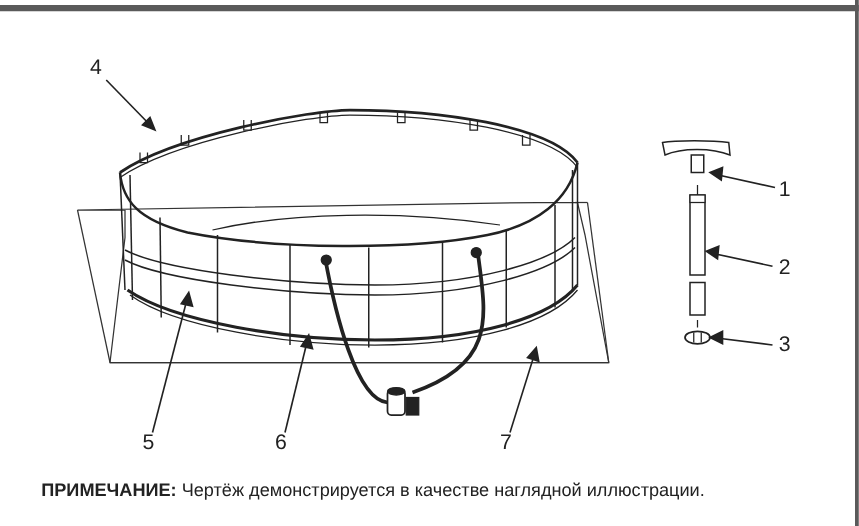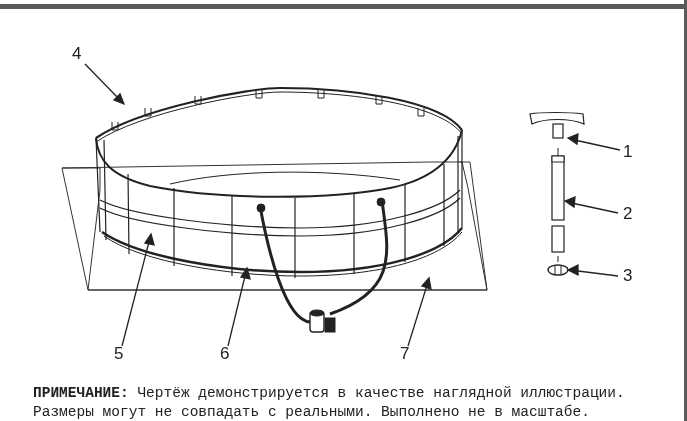--- a/index.html
+++ b/index.html
@@ -44,21 +44,20 @@
       line-height: 1;
     }
     .note {
       position: absolute;
       left: 33px;
       top: 384px;
       width: 640px;
       font-size: 14.5px;
       line-height: 19px;
       color: #222;
-      font-family: Liberation Mono, monospace;
     }
     .note b {
       font-weight: bold;
     }
   </style>
 </head>
 <body>
 
 <div class="top-bar"></div>
 <div class="right-border"></div>
@@ -152,14 +151,13 @@
 <div class="callout" style="left:623px;top:143px;">1</div>
 <div class="callout" style="left:623px;top:205px;">2</div>
 <div class="callout" style="left:623px;top:267px;">3</div>
 <div class="callout" style="left:72px;top:45px;">4</div>
 <div class="callout" style="left:114px;top:345px;">5</div>
 <div class="callout" style="left:220px;top:345px;">6</div>
 <div class="callout" style="left:400px;top:345px;">7</div>
 
 <div class="note">
   <b>ПРИМЕЧАНИЕ:</b><span> Чертёж демонстрируется в качестве наглядной иллюстрации.</span><br>
-  <span>Размеры могут не совпадать с реальными. Выполнено не в масштабе.</span>
 </div>
 
 </body></html>

